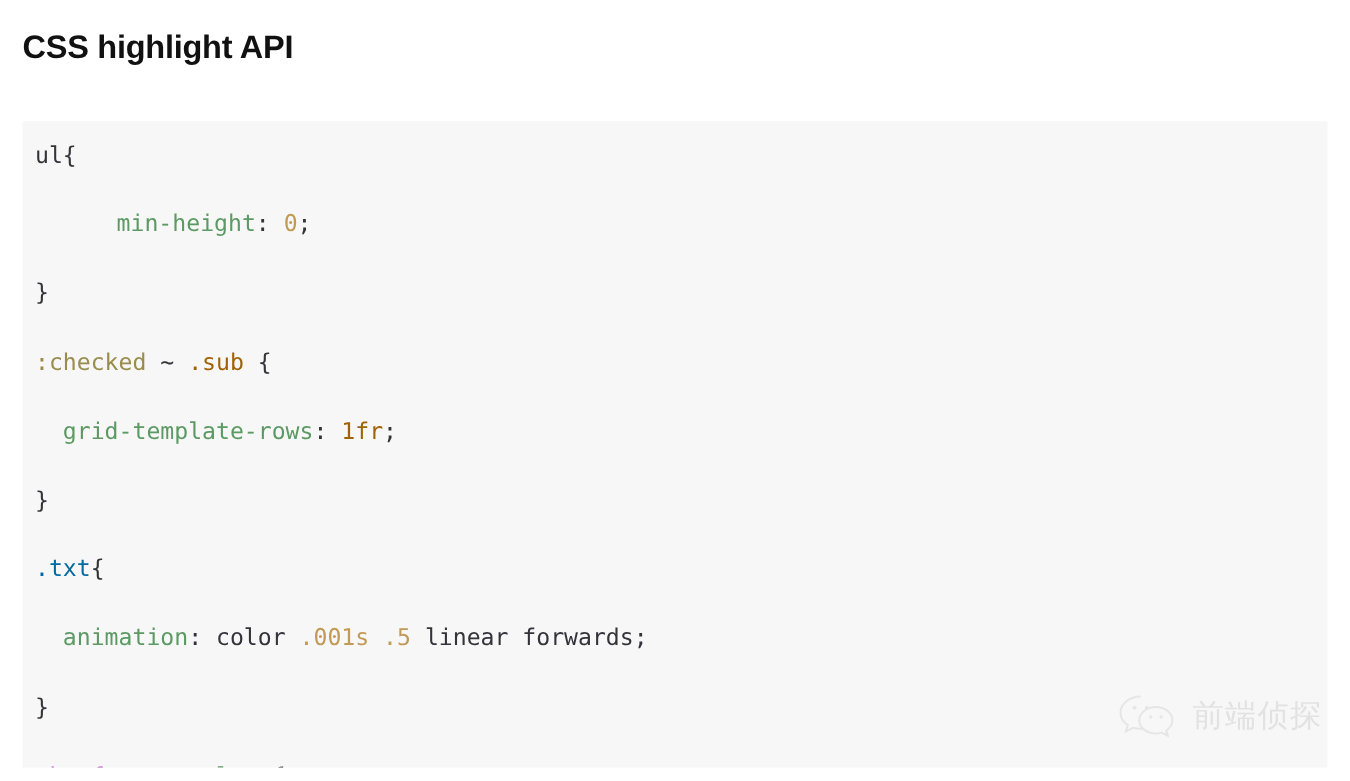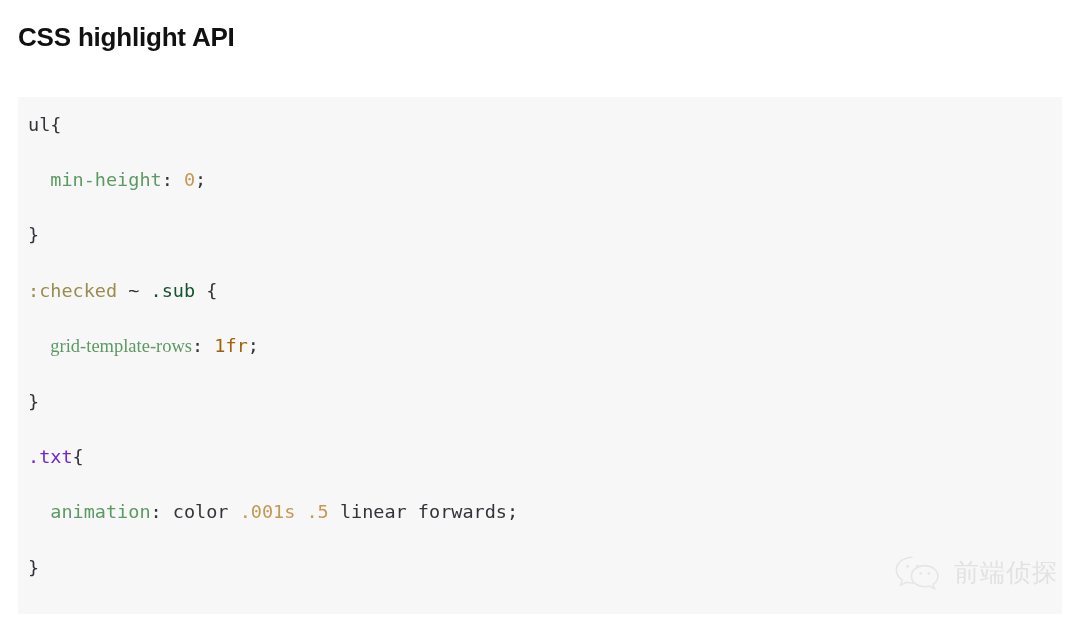--- a/index.html
+++ b/index.html
@@ -90,26 +90,26 @@
     line-height: 1;
   }
 </style>
 </head>
 <body style="background: rgb(255, 255, 255);">
 
 <div id="page-title">CSS highlight API</div>
 
 <div id="code-panel" style="background: rgb(247, 247, 247);">
   <pre id="code-block"><span class="ln"><span class="t-punct" style="color: rgb(51, 51, 58);">ul{</span></span>
-<span class="ln"><span class="t-punct" style="color: rgb(51, 51, 58);">  </span><span class="t-prop" style="color: rgb(92, 154, 99);">min-height</span><span class="t-punct" style="color: rgb(51, 51, 58);">: </span><span class="t-val" style="color: rgb(194, 154, 85);">0</span><span class="t-punct" style="color: rgb(51, 51, 58);">;</span></span>
+<span class="ln"><span class="t-punct" style="color: rgb(51, 51, 58);">  </span><span class="t-prop" style="color: rgb(92, 154, 99); margin-left: 43px;">min-height</span><span class="t-punct" style="color: rgb(51, 51, 58);">: </span><span class="t-val" style="color: rgb(194, 154, 85);">0</span><span class="t-punct" style="color: rgb(51, 51, 58);">;</span></span>
 <span class="ln"><span class="t-punct" style="color: rgb(51, 51, 58);">}</span></span>
-<span class="ln"><span class="t-sel" style="color: rgb(153, 140, 77); text-align: center;">:checked</span><span class="t-punct" style="color: rgb(51, 51, 58);"> ~ </span><span class="t-sel" style="color: #14532d;">.sub</span><span class="t-punct" style="color: rgb(51, 51, 58);"> {</span></span>
-<span class="ln"><span class="t-punct" style="color: rgb(51, 51, 58);">  </span><span class="t-prop" style="color: rgb(92, 154, 99); font-family: Liberation Serif, serif;">grid-template-rows</span><span class="t-punct" style="color: rgb(51, 51, 58);">: </span><span class="t-val" style="color: #a16207;">1fr</span><span class="t-punct" style="color: rgb(51, 51, 58);">;</span></span>
+<span class="ln"><span class="t-sel" style="color: rgb(153, 140, 77); text-align: center;">:checked</span><span class="t-punct" style="color: rgb(51, 51, 58);"> ~ </span><span class="t-sel" style="color: #a16207;">.sub</span><span class="t-punct" style="color: rgb(51, 51, 58);"> {</span></span>
+<span class="ln"><span class="t-punct" style="color: rgb(51, 51, 58);">  </span><span class="t-prop" style="color: rgb(92, 154, 99);">grid-template-rows</span><span class="t-punct" style="color: rgb(51, 51, 58);">: </span><span class="t-val" style="color: #a16207;">1fr</span><span class="t-punct" style="color: rgb(51, 51, 58);">;</span></span>
 <span class="ln"><span class="t-punct" style="color: rgb(51, 51, 58);">}</span></span>
-<span class="ln"><span class="t-sel" style="color: #6d28d9;">.txt</span><span class="t-punct" style="color: rgb(51, 51, 58);">{</span></span>
+<span class="ln"><span class="t-sel" style="color: #0369a1;">.txt</span><span class="t-punct" style="color: rgb(51, 51, 58);">{</span></span>
 <span class="ln"><span class="t-punct" style="color: rgb(51, 51, 58);">  </span><span class="t-prop" style="color: rgb(92, 154, 99);">animation</span><span class="t-punct" style="color: rgb(51, 51, 58);">: color </span><span class="t-val" style="color: rgb(194, 154, 85);">.001s</span><span class="t-punct" style="color: rgb(51, 51, 58);"> </span><span class="t-val" style="color: rgb(194, 154, 85);">.5</span><span class="t-punct" style="color: rgb(51, 51, 58);"> linear forwards;</span></span>
 <span class="ln"><span class="t-punct" style="color: rgb(51, 51, 58);">}</span></span>
 <span class="ln"><span class="t-at" style="color: rgb(179, 79, 184);">@keyframes</span><span class="t-punct" style="color: rgb(51, 51, 58);"> </span><span class="t-prop" style="color: rgb(92, 154, 99);">color</span><span class="t-punct" style="color: rgb(51, 51, 58);"> {</span></span>
 
 
 
 
 
 
 </pre>

